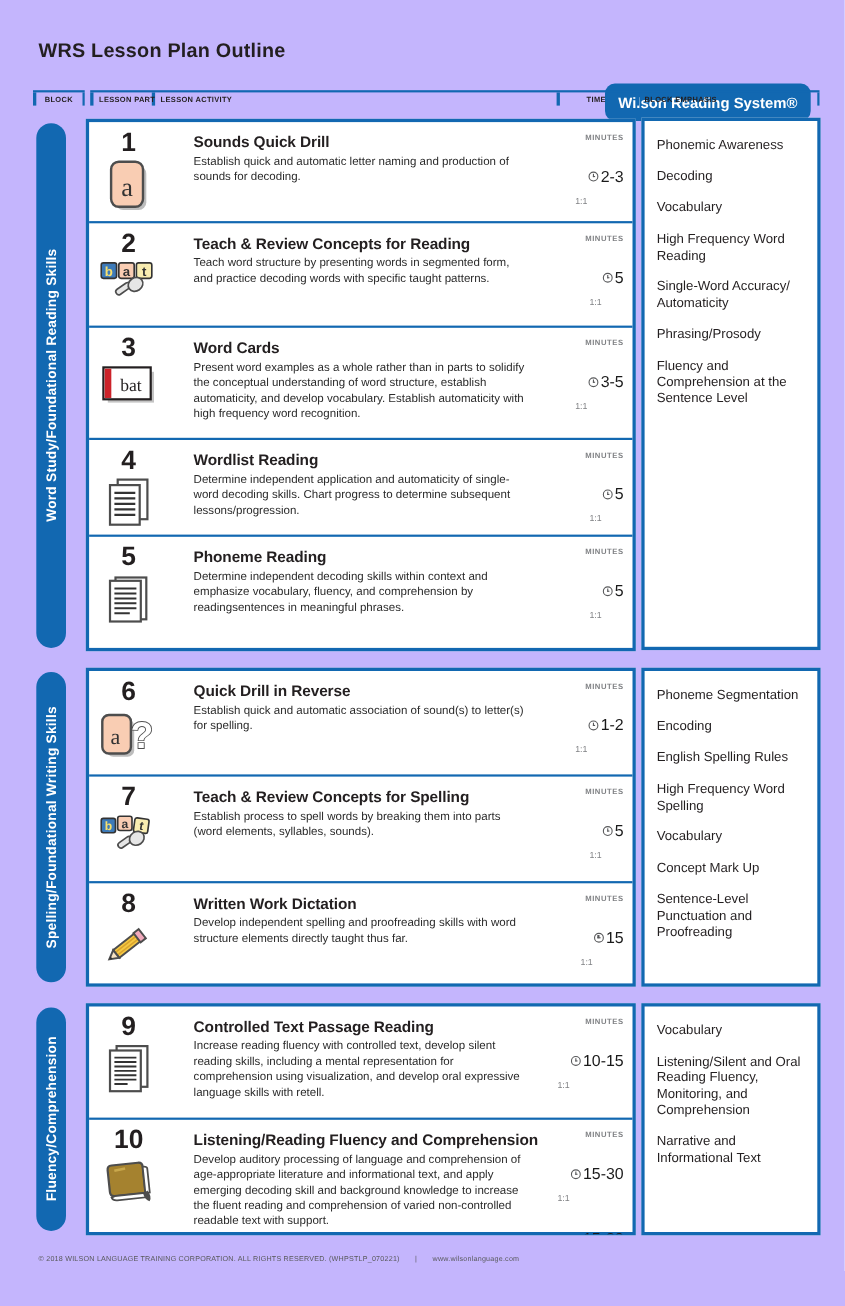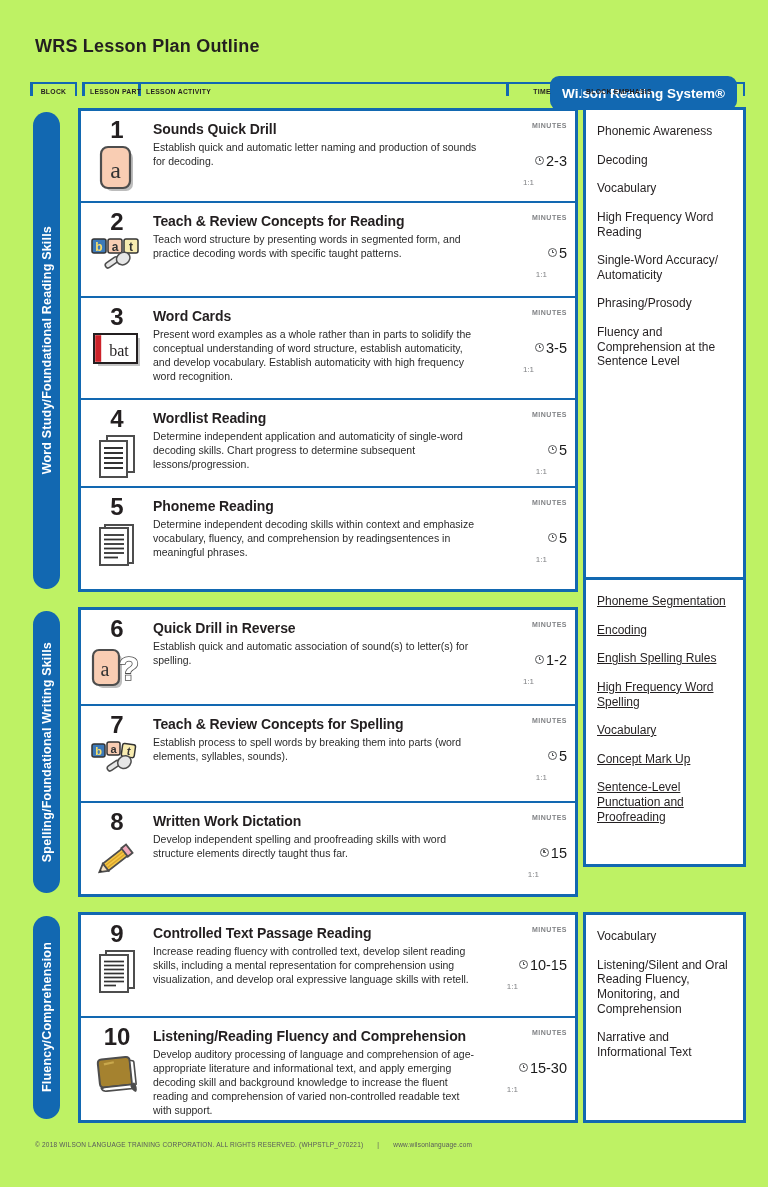--- a/index.html
+++ b/index.html
@@ -1,38 +1,38 @@
 <!DOCTYPE html>
 <html><head>
 <meta charset="utf-8">
 <style>
   html,body{margin:0;padding:0;background:#fff;}
   body{font-family:"Liberation Sans", sans-serif;color:#231f20;}
-  .page{position:relative;width:768px;height:1187px;background:#bef264;overflow:hidden;}
+  .page{position:relative;width:768px;height:1187px;background:#c4b5fd;overflow:hidden;}
 
   .title{position:absolute;left:35px;top:36px;font-size:18px;font-weight:bold;letter-spacing:.2px;}
   .badge{position:absolute;left:550px;top:34px;width:187px;height:34px;background:#1268b1;border-radius:9px;
          color:#fff;font-size:13.5px;font-weight:bold;display:flex;align-items:center;justify-content:center;margin-top:42px;}
 
   .hdr-seg{position:absolute;top:82px;height:18px;border-top:2.5px solid #1268b1;box-sizing:border-box;}
   .tick{position:absolute;top:0;width:2.5px;height:12px;background:#1268b1;}
   .hdr-label{position:absolute;top:4px;font-size:6.8px;font-weight:bold;color:#231f20;letter-spacing:.3px;white-space:nowrap;}
 
   .side-bar{position:absolute;left:33px;width:27px;background:#1268b1;border-radius:14px;
             display:flex;align-items:center;justify-content:center;}
   .side-label{writing-mode:vertical-rl;transform:rotate(180deg);color:#fff;font-size:12.5px;font-weight:bold;
               letter-spacing:.2px;white-space:nowrap;}
 
   .block-box{position:absolute;left:78px;width:500px;border:3px solid #1268b1;background:#fff;box-sizing:border-box;}
   .row{display:flex;box-sizing:border-box;border-bottom:2px solid #1268b1;padding:7px 8px 4px 8px;overflow:hidden;}
   .row:last-child{border-bottom:none;}
   .num-col{width:56px;flex:none;display:flex;flex-direction:column;align-items:center;}
   .num{font-size:24px;font-weight:bold;line-height:1;}
   .icon{margin-top:3px;}
-  .text-col{flex:1;padding:3px 6px 0 8px;min-width:0;}
+  .text-col{flex:1;padding:3px 6px 0 8px;min-width:0;margin-left:23px;}
   .item-title{font-size:14px;font-weight:bold;letter-spacing:-.1px;margin-bottom:4px;white-space:nowrap;}
   .item-desc{font-size:10.5px;line-height:1.33;color:#2b2b2b;}
   .time-col{width:80px;flex:none;text-align:right;padding-top:4px;}
   .minutes{font-size:7px;font-weight:bold;color:#808285;letter-spacing:.5px;margin-bottom:5px;}
   .trow{display:flex;align-items:center;justify-content:flex-end;margin-bottom:7px;}
   .tl{font-size:8px;color:#808285;margin-top:44px;}
   .tl.caps{font-size:7px;letter-spacing:.2px;}
   .clk{display:inline-block;width:9px;height:9px;border:1.3px solid #595a5c;border-radius:50%;
        position:relative;box-sizing:border-box;margin:0 2px 0 1px;flex:none;}
   .clk::before{content:"";position:absolute;left:2.6px;top:1px;width:1.2px;height:2.9px;background:#595a5c;}
@@ -363,21 +363,21 @@
         </div>
         <div class="trow">
           <span class="tl caps">GROUP</span>
           <span class="clk"></span>
           <span class="tv">3-20</span>
         </div>
       </div>
     </div>
   </div>
 
-  <div class="emph-box" style="top:577px;height:290px;text-decoration:underline;">
+  <div class="emph-box" style="top:607px;height:290px;">
     <div class="emph-item">Phoneme Segmentation</div>
     <div class="emph-item">Encoding</div>
     <div class="emph-item">English Spelling Rules</div>
     <div class="emph-item">High Frequency Word Spelling</div>
     <div class="emph-item">Vocabulary</div>
     <div class="emph-item">Concept Mark Up</div>
     <div class="emph-item">Sentence-Level Punctuation and Proofreading</div>
   </div>
 
   <div class="side-bar" style="top:916px;height:203px;">

